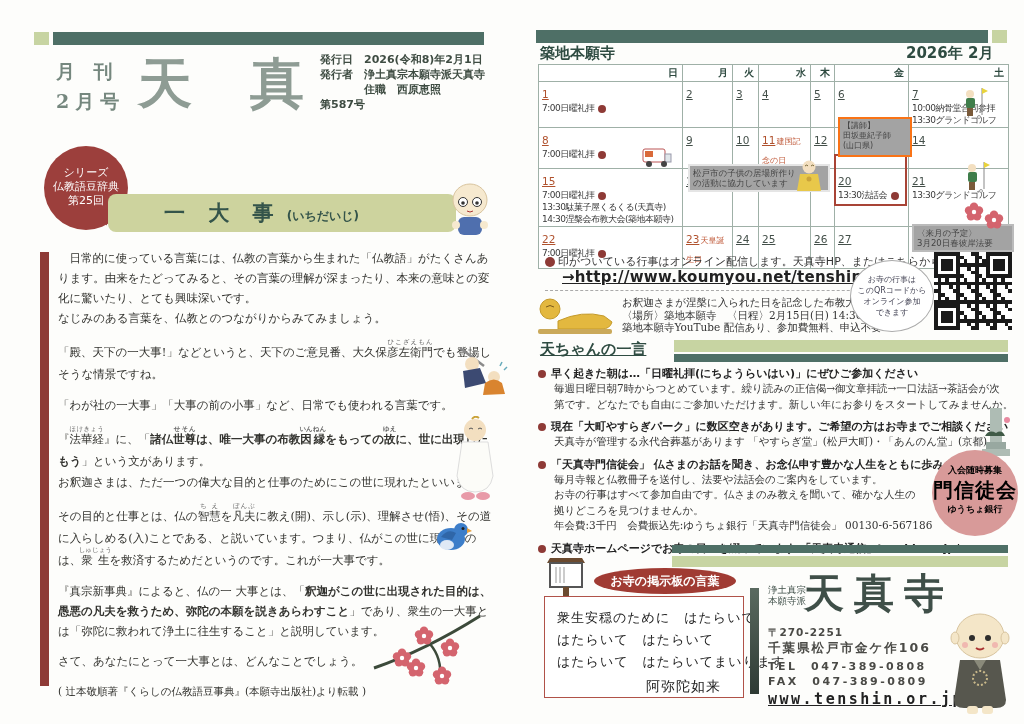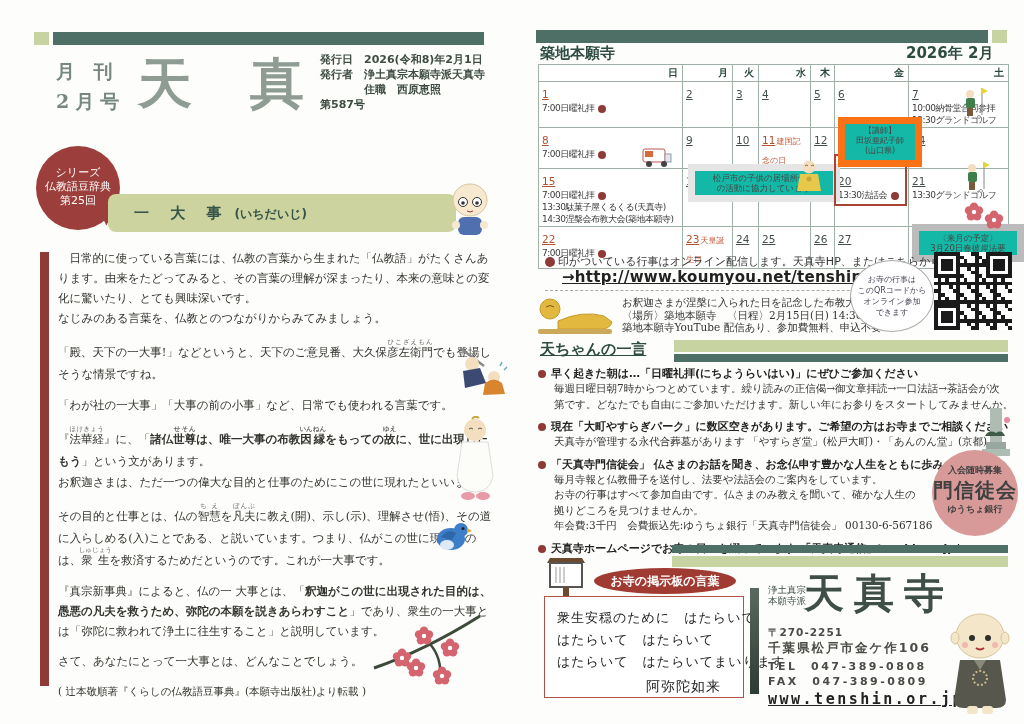--- a/index.html
+++ b/index.html
@@ -14,59 +14,59 @@
   .kan-title{font-size:19px;font-weight:bold;color:#75877e;letter-spacing:6px;line-height:30px;}
   .big-title{font-size:54px;font-weight:bold;color:#8e9c94;letter-spacing:58px;white-space:nowrap;}
   .pub-info{font-size:11px;font-weight:bold;color:#3e4c42;line-height:15px;white-space:pre;}
   
   .badge{width:84px;height:84px;border-radius:50%;background:#9c3f3c;color:#fff;text-align:center;
          font-size:11px;line-height:14px;padding-top:20px;box-sizing:border-box;}
   .badge-tail{width:0;height:0;border-left:16px solid #9c3f3c;border-top:5px solid transparent;
          border-bottom:12px solid transparent;transform:rotate(-25deg);}
   .title-bar{background:#cdd39e;border-radius:8px;height:38px;line-height:38px;padding-left:26px;
          color:#34544a;white-space:nowrap;}
-  .title-bar b{font-size:15px;letter-spacing:8px;}
+  .title-bar b{font-size:21px;letter-spacing:8px;margin-left:30px;}
   .title-bar span{font-size:12px;font-weight:bold;}
   .red-bar{background:#8e3a36;}
   
   #article{width:436px;font-size:11.5px;line-height:20px;color:#33332f;
            font-family:"DejaVu Serif","Liberation Serif",serif;}
   #article p{margin:0 0 10px 0;}
   #article p.tight{margin-top:-10px;}
   #article p.ruby-p{line-height:22px;}
   #article p.credit{font-size:10.5px;}
   #article rt{font-size:6.5px;color:#666;}
   
   .cal-head{font-size:15px;font-weight:bold;color:#2f4c42;}
   #cal{border-collapse:collapse;table-layout:fixed;width:470px;background:#fff;}
   #cal th,#cal td{border:1px solid #9fb0a7;vertical-align:top;padding:1px 3px;overflow:visible;}
   #cal th{font-size:10px;text-align:right;color:#2e4a40;font-weight:bold;height:14px;padding-right:4px;}
   #cal .date{font-size:10.5px;text-decoration:underline;color:#44504a;}
   #cal .sun .date,#cal .hol .date{color:#b0522e;}
   #cal .holname{font-size:8px;color:#c05a3a;margin-left:1px;}
   #cal .ev{font-size:9px;letter-spacing:-0.5px;color:#3a3a3a;line-height:12px;white-space:nowrap;}
   .dot{display:inline-block;width:8px;height:8px;border-radius:50%;background:#8e3a36;margin-left:4px;vertical-align:middle;}
-  .cal-overlay{background:#14b8a6;border:7px solid #f97316;font-size:8px;line-height:10px;padding:2px 3px;color:#444;text-align:center;}
+  .cal-overlay{background:#a3a3a3;border:2px solid #f97316;font-size:8px;line-height:10px;padding:2px 3px;color:#444;}
   .red-frame{border:2.5px solid #a84436;box-sizing:border-box;}
   .note-url{font-size:15px;font-weight:bold;color:#222;text-decoration:underline;letter-spacing:0.3px;}
   .dashed{border-top:1px dashed #aaa;}
   .small-note{font-size:11px;color:#333;}
   .nehan{font-size:10.5px;line-height:12.5px;color:#333;font-family:"DejaVu Serif","Liberation Serif",serif;white-space:nowrap;}
   .qr-bubble{width:84px;height:72px;border:1.5px solid #aaa;border-radius:50%;text-align:center;
          font-size:8px;line-height:11px;color:#445;padding-top:13px;box-sizing:border-box;background:#fff;}
   #qr{display:grid;grid-template-columns:repeat(21,1fr);grid-template-rows:repeat(21,1fr);
       width:78px;height:78px;background:#fff;}
   #qr i{display:block;}
   #qr i.b{background:#1a1a1a;}
   
   .bullet{margin-bottom:7px;}
   .bullet-head{font-size:11px;font-weight:bold;color:#222;white-space:nowrap;}
   .bullet-body{font-size:10.5px;line-height:15.5px;color:#333;margin-left:16px;white-space:nowrap;
          font-family:"DejaVu Serif","Liberation Serif",serif;}
-  .pink-badge{width:86px;height:86px;border-radius:50%;background:#d89a99;text-align:center;color:#404040;
+  .pink-badge{width:86px;height:86px;border-radius:50%;background:#d89a99;text-align:center;color:#000000;
          box-sizing:border-box;padding-top:14px;}
   .pink-badge .t{font-size:9px;font-weight:bold;display:block;}
   .pink-badge .m{font-size:20px;font-weight:bold;display:block;line-height:26px;letter-spacing:1px;}
   
   .oval{background:#a03b33;color:#fff;border-radius:50%;text-align:center;font-size:12px;font-weight:bold;line-height:26px;}
   .quote-box{border:1.5px solid #b05248;background:#fff;padding:10px 8px 6px 12px;box-sizing:border-box;
          font-family:"DejaVu Serif","Liberation Serif",serif;font-size:13px;line-height:22px;color:#222;
          letter-spacing:1px;white-space:nowrap;}
   .quote-sig{text-align:right;font-size:14px;margin-top:2px;padding-right:14px;}
   .vbar{background:linear-gradient(#5a6a60,#2e3a34);}
@@ -87,21 +87,21 @@
   <div class="abs sq-green" style="left:34px;top:32px;width:15px;height:13px;"></div>
   <div class="abs bar-teal" style="left:53px;top:32px;width:431px;height:13px;"></div>
 
   <div class="abs kan-title ser" style="left:56px;top:56px;">
     <div>月 刊</div>
     <div>2月号</div>
   </div>
   <div class="abs big-title ser" style="left:138px;top:48px;">天真</div>
   <div class="abs pub-info" style="left:320px;top:52px;">発行日　2026(令和8)年2月1日<br>発行者　浄土真宗本願寺派天真寺<br>　　　　住職　西原恵照<br>第587号</div>
 
-  <div class="abs badge" style="left:36px;top:146px;">シリーズ<br>仏教語豆辞典<br>第25回</div>
+  <div class="abs badge" style="left:44px;top:146px;">シリーズ<br>仏教語豆辞典<br>第25回</div>
   <div class="abs badge-tail" style="left:102px;top:206px;"></div>
 
   <div class="abs title-bar" style="left:108px;top:194px;width:322px;">
     <b>一 大 事</b>
     <span>(いちだいじ)</span>
   </div>
 
   <svg class="abs" style="left:444px;top:180px;" width="52" height="60" viewBox="0 0 52 60">
     <ellipse cx="26" cy="20" rx="17" ry="16" fill="#f6e9cf" stroke="#d9c49e"></ellipse>
     <circle cx="19" cy="22" r="4.5" fill="#fff" stroke="#333" stroke-width="1"></circle>

